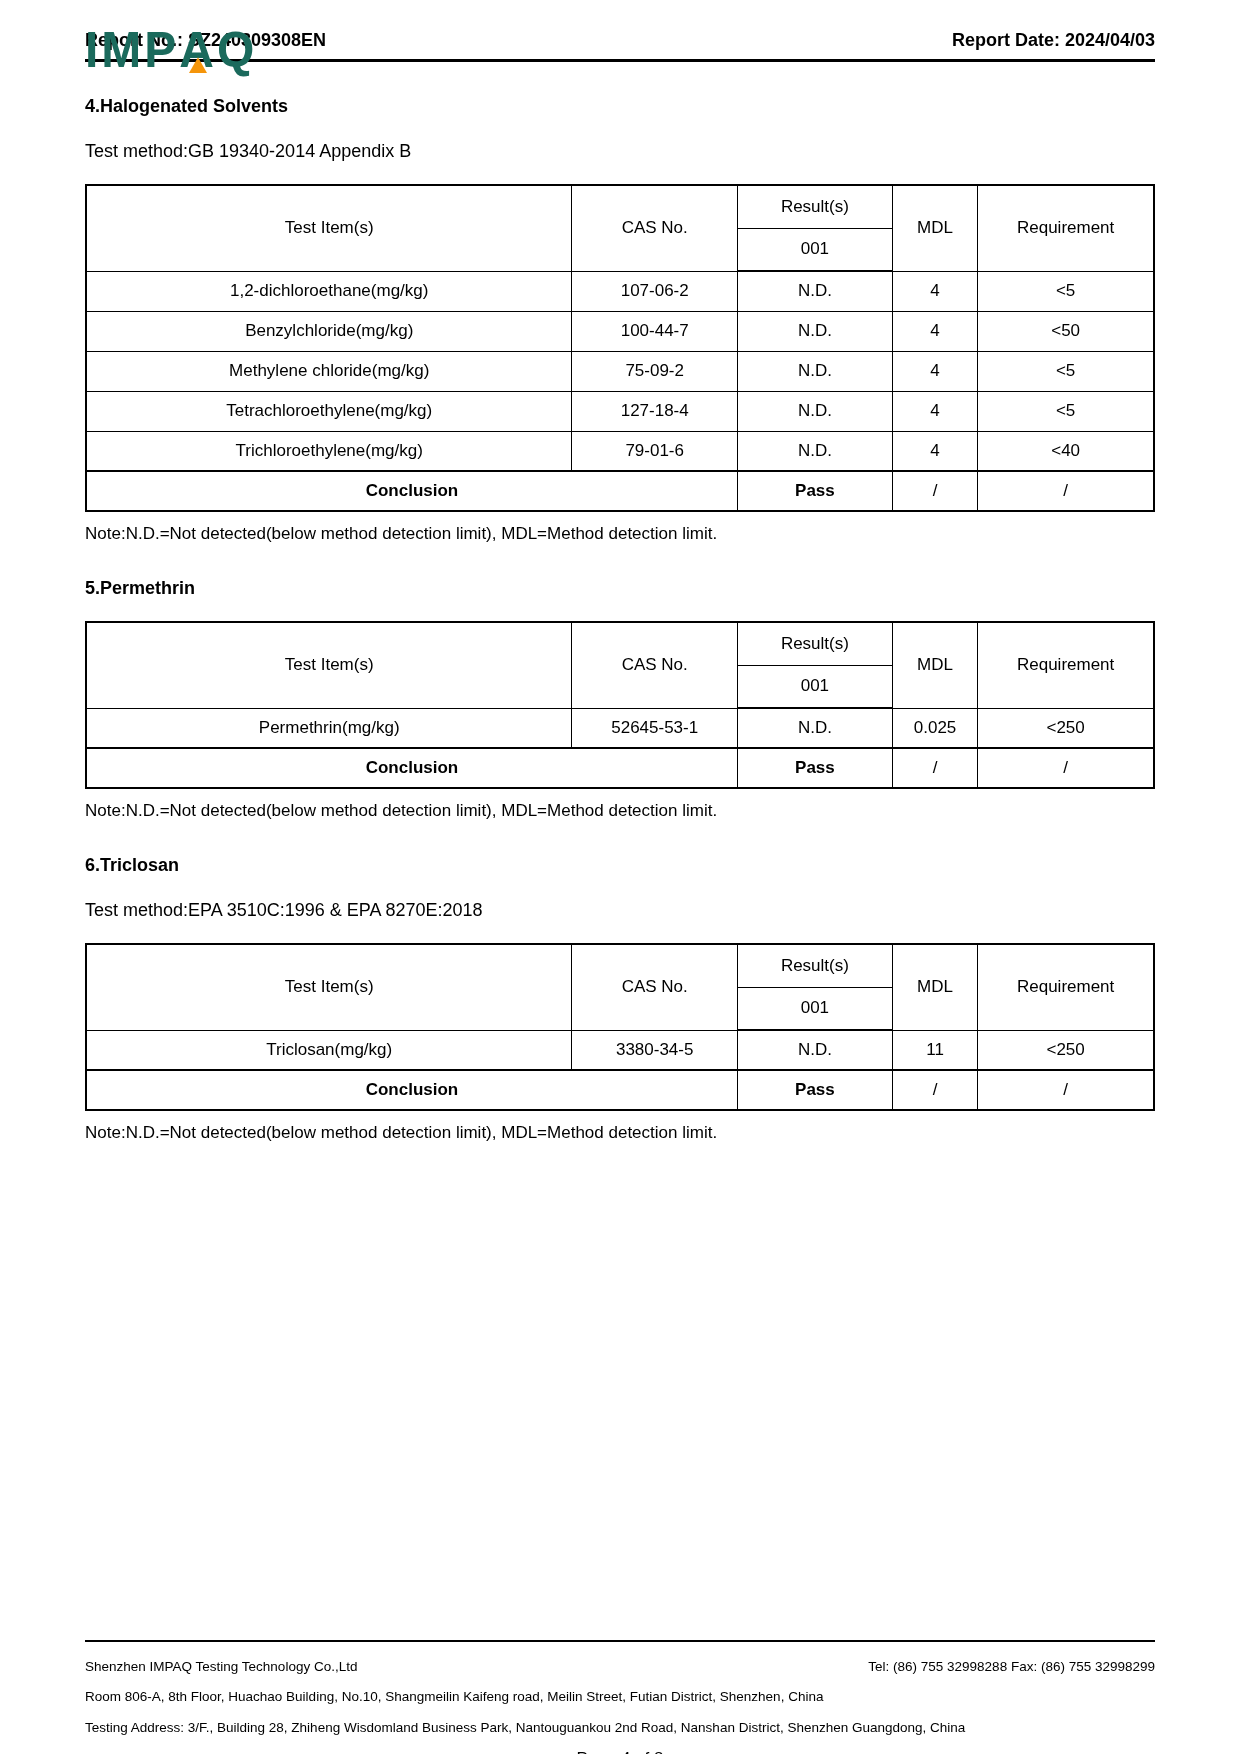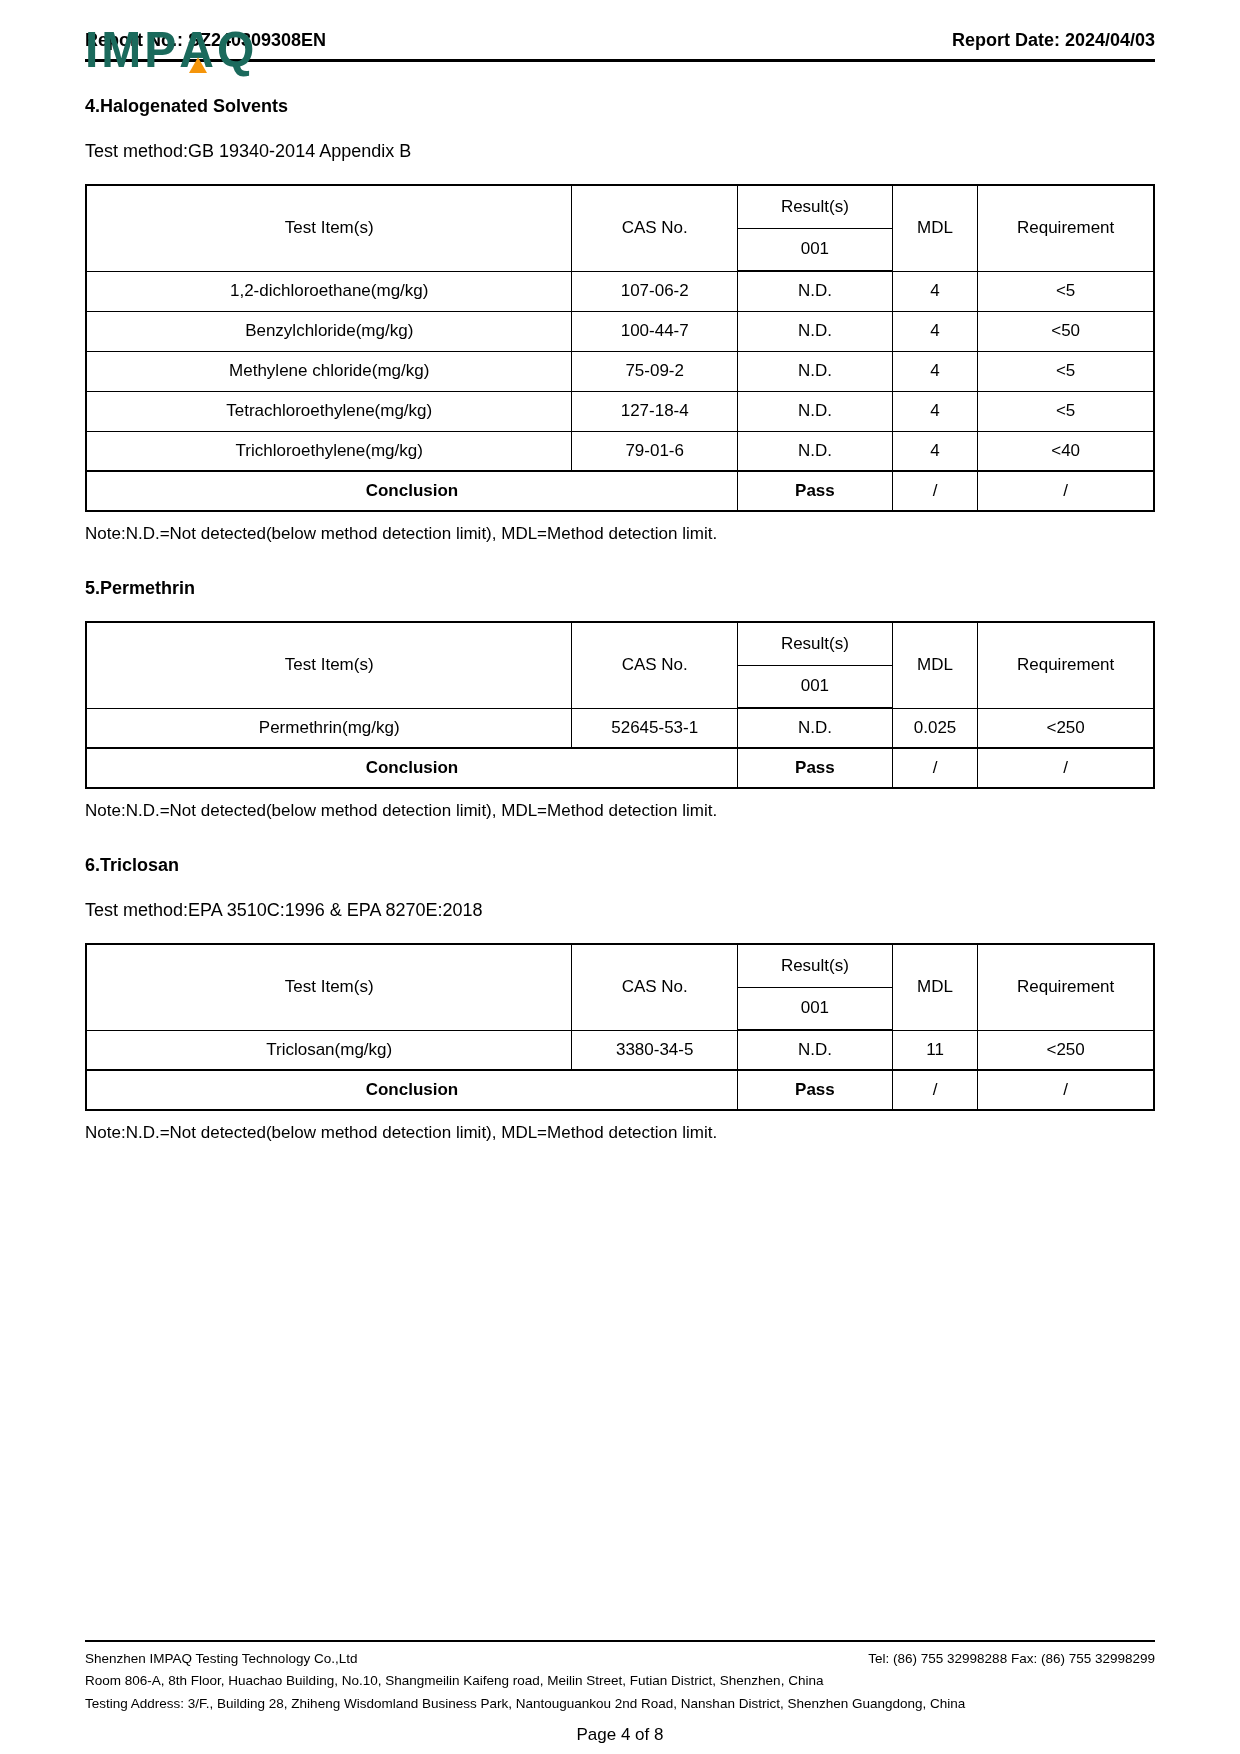--- a/index.html
+++ b/index.html
@@ -70,21 +70,21 @@
   .note { font-size: 17px; margin-top: 12px; }
 
   
   .footer {
     position: absolute; left: 85px; right: 85px; top: 1640px;
     border-top: 2px solid #000;
     font-size: 13.5px;
     padding-top: 6px;
   }
   .footer-row1 { display: flex; justify-content: space-between; }
-  .footer div { line-height: 1.65; }
+  .footer div { line-height: 1.65; margin-top: 8px; }
   .footer .page-num { text-align: center; font-size: 17px; margin-top: 6px; }
 </style>
 </head>
 <body>
 
 <div class="page">
 
   <div class="logo">
     <span class="lt">IMP</span>
       <span class="lt logo-a"><span>A</span><span class="tri"></span></span>

